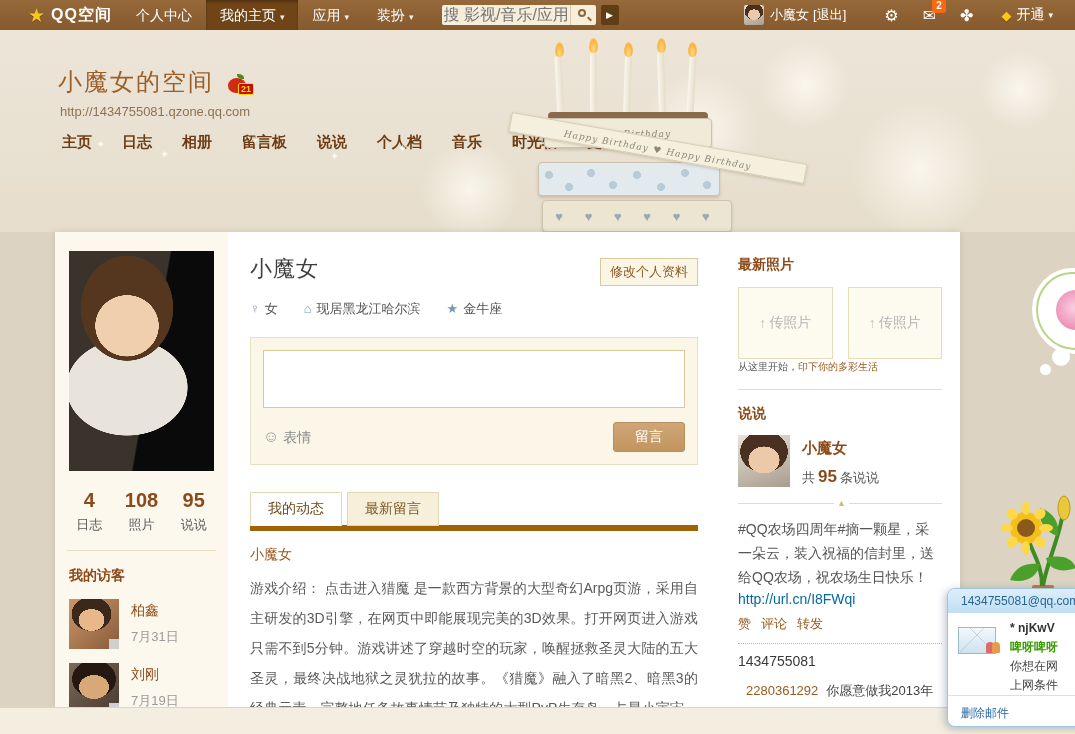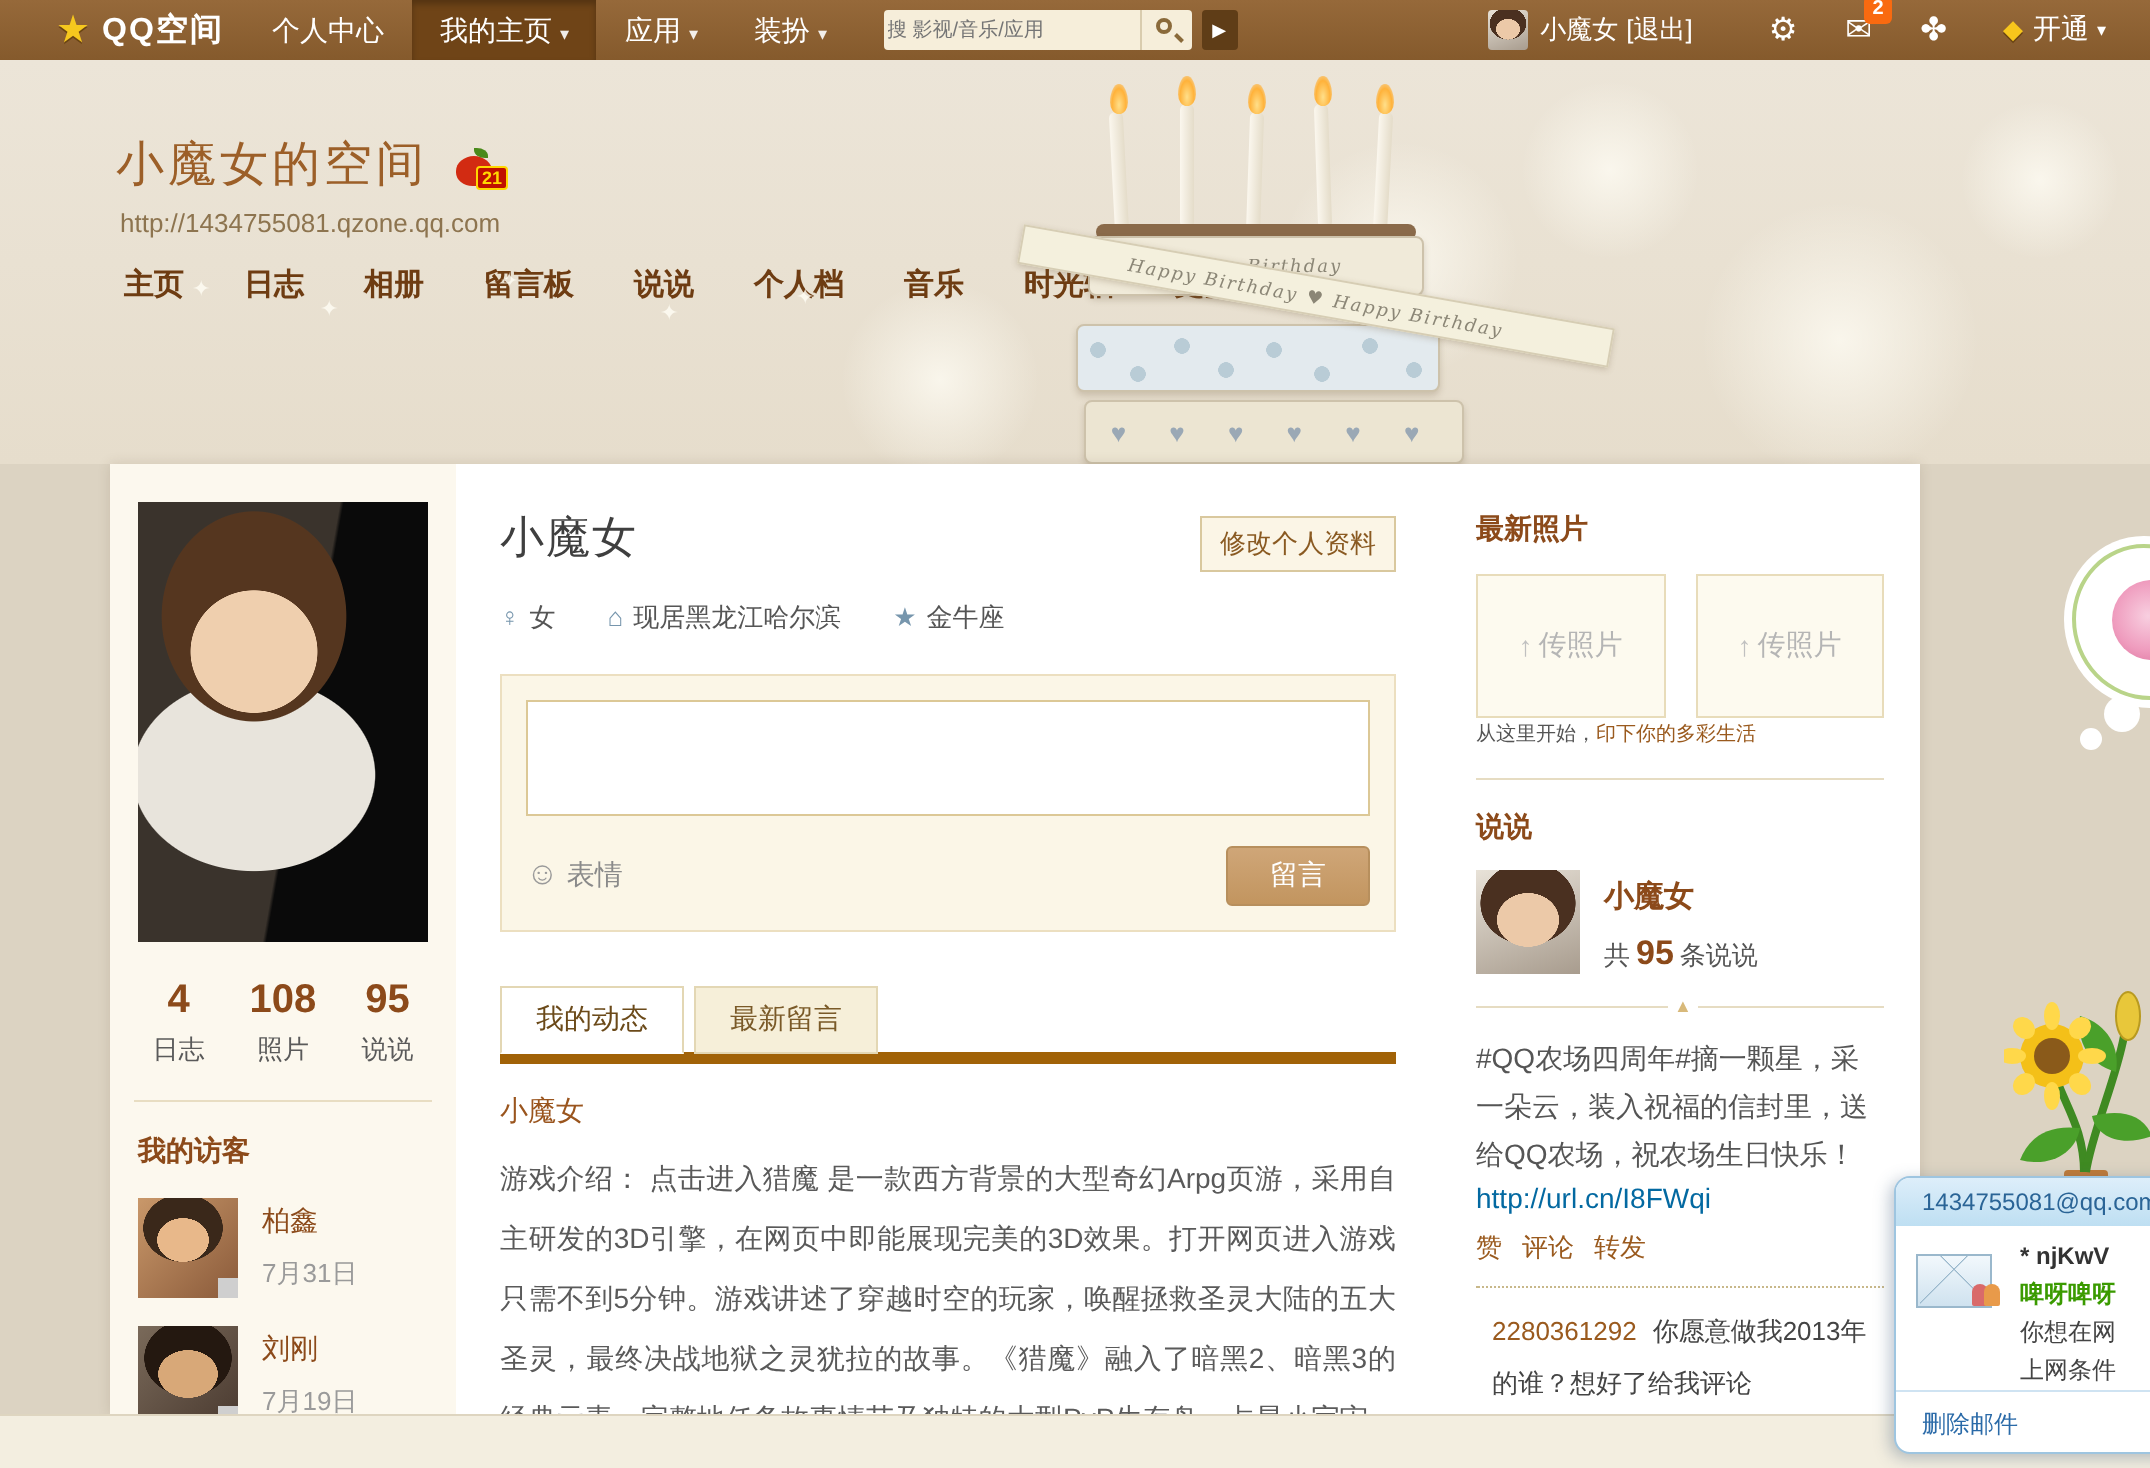--- a/index.html
+++ b/index.html
@@ -17,21 +17,21 @@
   }
   .logo { display:flex; align-items:center; padding:0 10px 0 28px; cursor:pointer; }
   .logo .star { color:#f6c81e; font-size:19px; margin-right:6px; text-shadow:0 1px 0 #6a4412; }
   .logo .logo-text { font-weight:bold; font-size:16px; letter-spacing:1px; }
   .nav-item { height:30px; line-height:30px; padding:0 14px; cursor:pointer; white-space:nowrap; }
   .nav-item .arr { font-size:9px; margin-left:4px; opacity:.9; }
   .nav-item.active { background:#6f4417; box-shadow:inset 0 2px 3px rgba(0,0,0,.25); }
   .searchwrap { display:flex; align-items:center; margin-left:14px; }
   .search-input {
     width:128px; height:20px; border:0; background:#f6eeda; border-radius:2px 0 0 2px;
-    padding:0 2px; font-size:10px; color:#6a5a3a; outline:none;
+    padding:0 2px; font-size:16px; color:#6a5a3a; outline:none;
   }
   .search-btn {
     width:26px; height:20px; background:#f6eeda; border:0; border-left:1px solid #d9ccae;
     border-radius:0 2px 2px 0; cursor:pointer; position:relative;
   }
   .mag { position:absolute; left:7px; top:4px; width:8px; height:8px; border:2px solid #8a6a3a; border-radius:50%; }
   .mag::after { content:""; position:absolute; left:7px; top:7px; width:5px; height:2px; background:#8a6a3a; transform:rotate(45deg); }
   .expand-btn { width:18px; height:20px; margin-left:5px; background:#5f3d17; border-radius:2px; color:#fff; font-size:9px; text-align:center; line-height:20px; cursor:pointer; }
   .nav-right { margin-left:auto; display:flex; align-items:center; padding-right:22px; }
   .nav-avatar { width:20px; height:20px; border-radius:2px; margin-right:6px; cursor:pointer;
@@ -358,20 +358,21 @@
       </div>
 
     <div class="ss-text">#QQ农场四周年#摘一颗星，采一朵云，装入祝福的信封里，送给QQ农场，祝农场生日快乐！</div>
     <div class="ss-link">http://url.cn/I8FWqi</div>
     <div class="ss-actions">
       <span>赞</span>
       <span>评论</span>
       <span>转发</span>
     </div>
     <div class="dotdiv"></div>
+    <div class="cm-id">1434755081</div>
     <div class="cm">
       <span class="cm-author">2280361292</span><span>你愿意做我2013年的谁？想好了给我评论</span>
     </div>
 
   </div>
 </div>
 
 <div class="footer"></div>
 
 <div class="rose-bubble">

